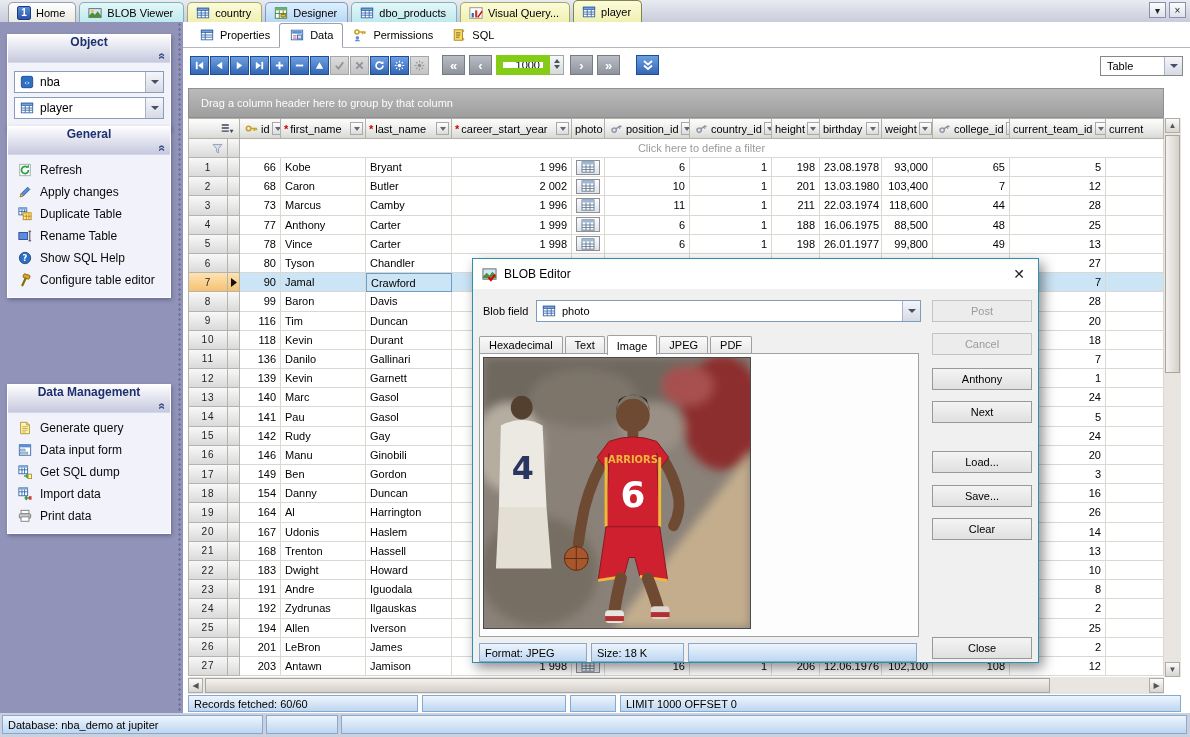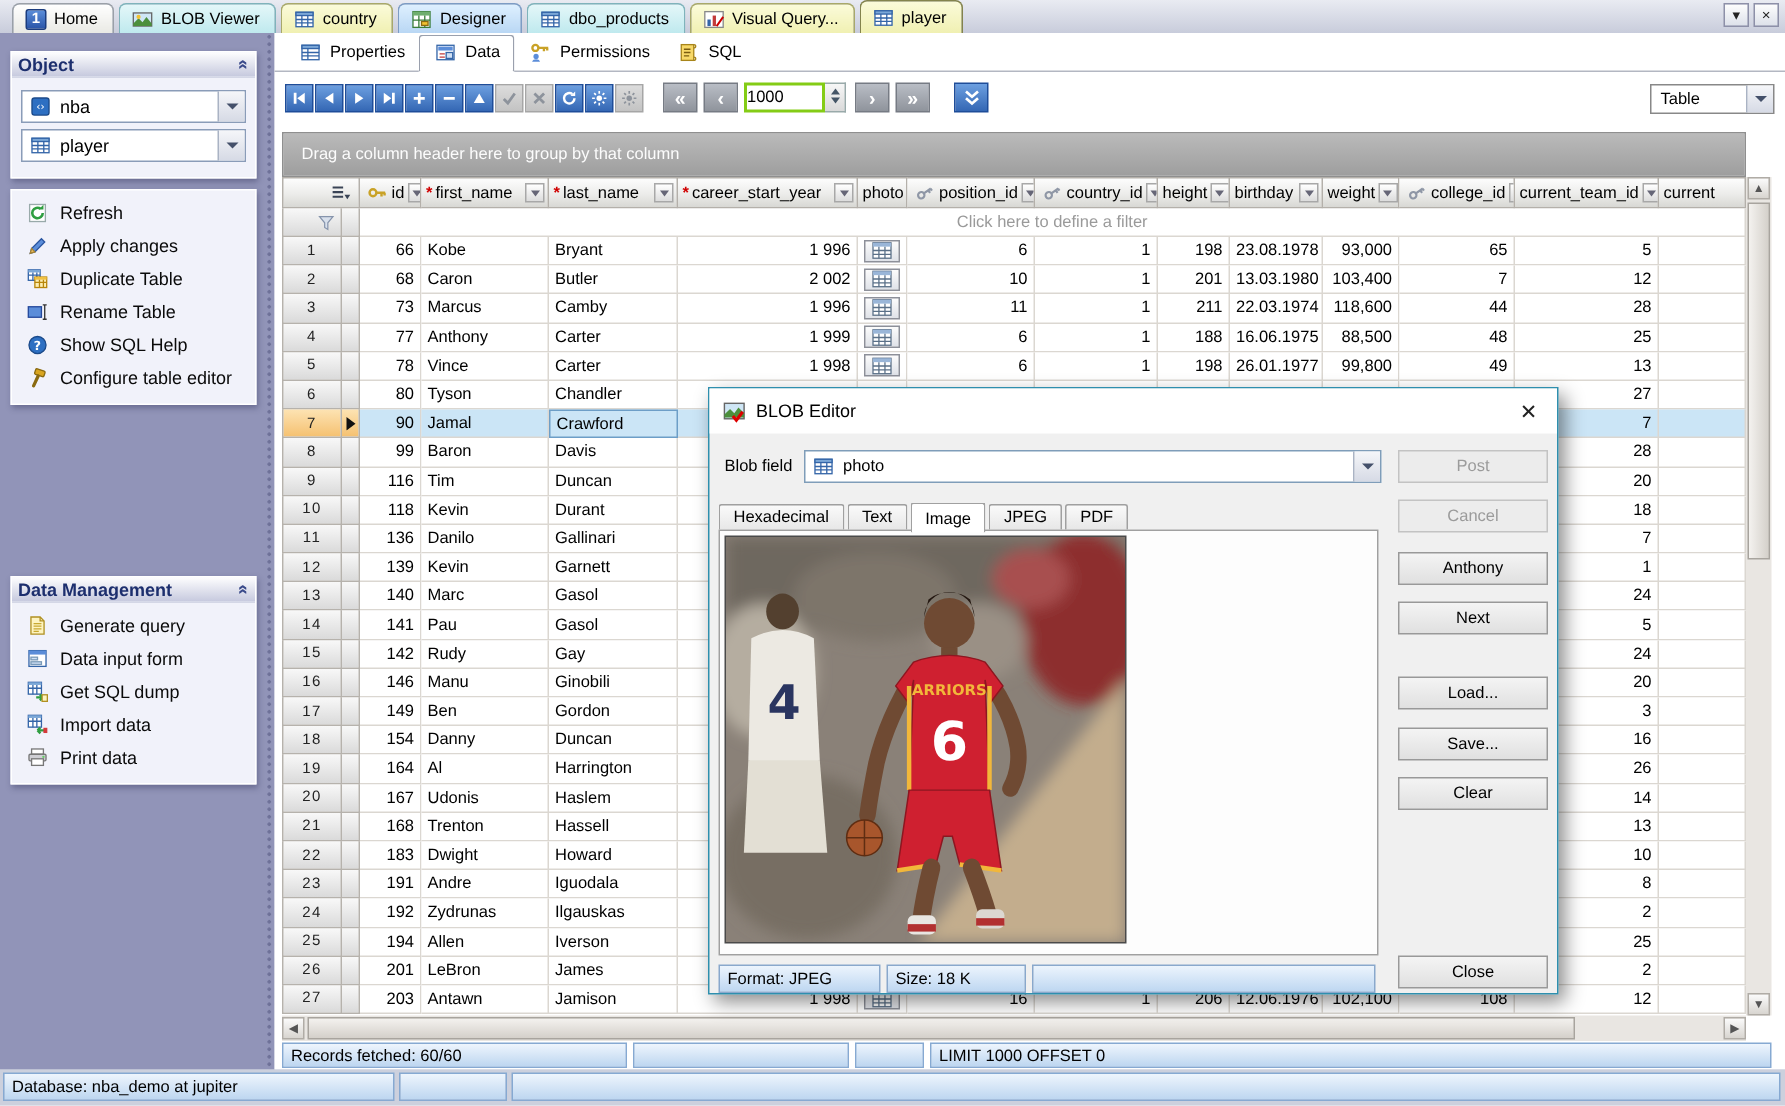--- a/index.html
+++ b/index.html
@@ -22,22 +22,22 @@
   .winbtns { margin-left:auto; align-self:flex-start; display:flex; gap:3px; padding:2px 4px 0 0; }
   .winbtn { width:17px; height:16px; background:linear-gradient(#fdfdfd,#dde1ea); border:1px solid #8d90a8;
     display:flex; align-items:center; justify-content:center; font-size:10px; color:#222; }
 
   
   .sidebar { position:absolute; left:0; top:22px; width:183px; height:691px; background:#9194b8; }
   .splitter { position:absolute; left:177px; top:0; width:6px; height:100%;
     background-image:radial-gradient(#6e7198 1px, transparent 1.2px); background-size:5px 5px; }
   .spanel { position:absolute; left:7px; width:164px; background:#f1f2fa; border:1px solid #ffffff;
     box-shadow:1px 2px 4px rgba(30,30,70,.35); }
-  .phead { height:17px; background:linear-gradient(#fdfdfe,#c6c9de); display:flex; align-items:center;
-    padding:0 4px; font-weight:bold; color:#1d2f6e; font-size:12px; border-bottom:1px solid #d4d7e6; }
+  .phead { height:28px; background:linear-gradient(#fdfdfe,#c6c9de); display:flex; align-items:center;
+    padding:0 4px; font-weight:bold; color:#1d2f6e; font-size:12px; border-bottom:1px solid #d4d7e6;flex-direction:column; }
   .collapse { margin-left:auto; transform:rotate(90deg); font-weight:bold; color:#3a4a8a; font-size:12px; }
   .pbody { padding:4px 0 6px; }
   .scombo { margin:4px 6px; height:22px; background:#fff; border:1px solid #8a9cb8; display:flex;
     align-items:center; gap:5px; padding-left:4px; font-size:12px; }
   .carr { margin-left:auto; width:18px; height:20px; background:linear-gradient(#f5f6f9,#d6dae5);
     border-left:1px solid #aab3c4; display:flex; align-items:center; justify-content:center; }
   .tri { width:0; height:0; border:4px solid transparent; border-top:4px solid #44506a; margin-top:4px; }
   .sitem { height:22px; display:flex; align-items:center; gap:7px; padding:0 4px 0 9px; font-size:12px; color:#0a0a0a; cursor:default; }
 
   
@@ -48,22 +48,22 @@
   .dtab.active { background:#fff; border:1px solid #9aa0ad; border-bottom:1px solid #fff;
     border-radius:3px 3px 0 0; margin-bottom:-1px; z-index:2; }
 
   .toolbar { position:absolute; left:7px; top:32px; height:22px; display:flex; align-items:center; }
   .tbtn { width:19px; height:19px; margin-right:1px; display:flex; align-items:center; justify-content:center;
     border:1px solid #1e4d99; background:linear-gradient(#6c9fe0,#3467b4); color:#fff; }
   .tbtn.off { border-color:#a6a6a6; background:linear-gradient(#dcdcdc,#c3c3c3); color:#8d939c; }
   .pgroup { display:flex; align-items:center; margin-left:12px; }
   .pbtn { width:23px; height:20px; margin-right:4px; display:flex; align-items:center; justify-content:center;
     border:1px solid #767b84; background:linear-gradient(#b9bdc5,#8f949c); color:#fff; font-size:13px; font-weight:bold; }
-  .pagefield { width:54px; height:20px; border:2px solid #84cc16; background:#fff; font-size:11px;
-    padding-right:3px; font-family:"Liberation Sans",sans-serif; }
+  .pagefield { width:54px; height:20px; border:7px solid #84cc16; background:#fff; font-size:11px;
+    text-align:right; padding-right:3px; font-family:"Liberation Sans",sans-serif; }
   .spin { width:14px; height:20px; border:1px solid #9aa; border-left:none; background:linear-gradient(#f7f7f7,#d9d9d9);
     display:flex; flex-direction:column; align-items:center; justify-content:center; gap:2px; margin-right:6px; }
   .spin i { width:0; height:0; border:3px solid transparent; }
   .spin .up { border-bottom:4px solid #456; margin-top:-2px; }
   .spin .dn { border-top:4px solid #456; }
   .bluesq { width:23px; height:20px; margin-left:12px; display:flex; align-items:center; justify-content:center;
     border:1px solid #1e4d99; background:linear-gradient(#6c9fe0,#3467b4); color:#fff; }
   .tcombo { position:absolute; left:917px; top:34px; width:83px; height:20px; background:#fff;
     border:1px solid #888; display:flex; align-items:center; padding-left:6px; font-size:11px; }
   .tcombo .carr { height:18px; }
@@ -256,20 +256,24 @@
               </svg>
             </span>
             <span>player</span>
             <span class="carr">
               <i class="tri"></i>
             </span>
           </div>
         </div>
     </div>
     <div class="spanel" style="top:104px;">
+      <div class="phead">
+        <span>General</span>
+        <span class="collapse">«</span>
+      </div>
       <div class="pbody" id="general-items">
           <div class="sitem">
             <span class="icon">
               <svg width="14" height="14" viewBox="0 0 16 16">
                 <rect x="2" y="1.5" width="12" height="13" fill="#fff" stroke="#9aa"></rect>
                 <path d="M12 8a4 4 0 1 1-1.6-3.2" fill="none" stroke="#2f9e41" stroke-width="2"></path>
                 <path d="M12.5 1.8v3.6h-3.6z" fill="#2f9e41"></path>
               </svg>
             </span>
             <span>Refresh</span>

